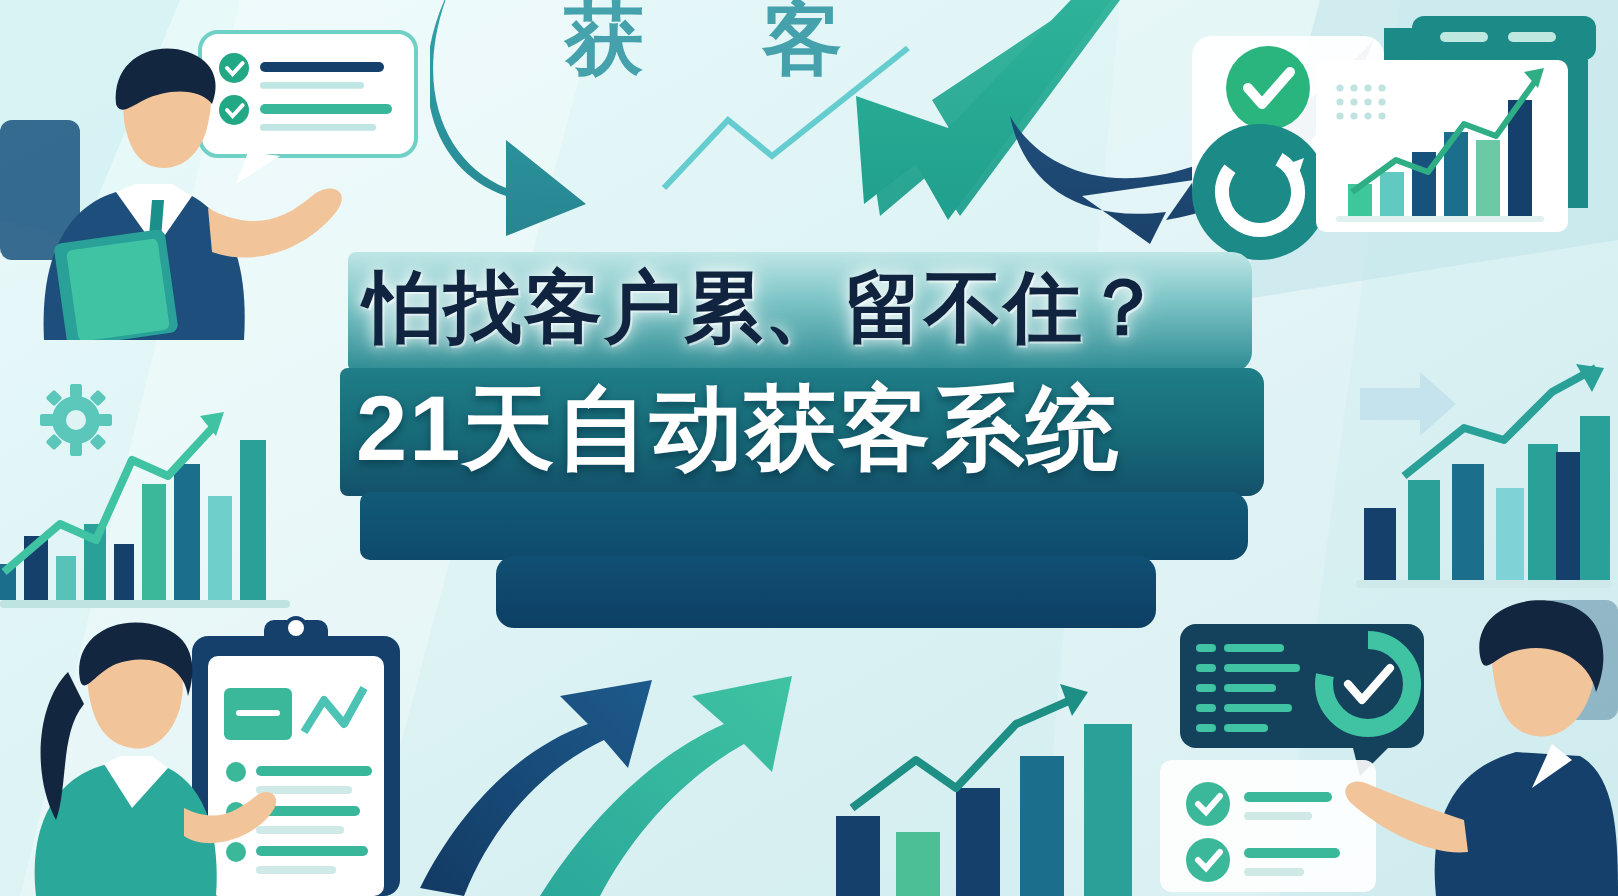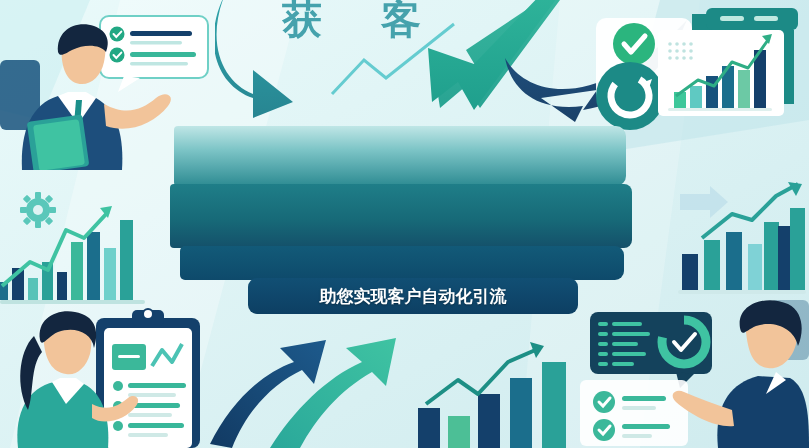--- a/index.html
+++ b/index.html
@@ -336,16 +336,17 @@
       <path d="M196 80 L186 102 L206 88 Z" fill="#ffffff"></path>
     </g>
   </svg>
 
   <div class="textband">
     <div class="band-row band1"></div>
     <div class="band-row band2"></div>
     <div class="band-row band3"></div>
     <div class="band-row band4"></div>
 
-    <div class="sub2">助您实现客户自动化引流</div>
+    <div class="h1">怕找客户累、留不住？</div>
+    <div class="h2">21天自动获客系统</div>
   </div>
 
 </div>
 
 </body></html>

